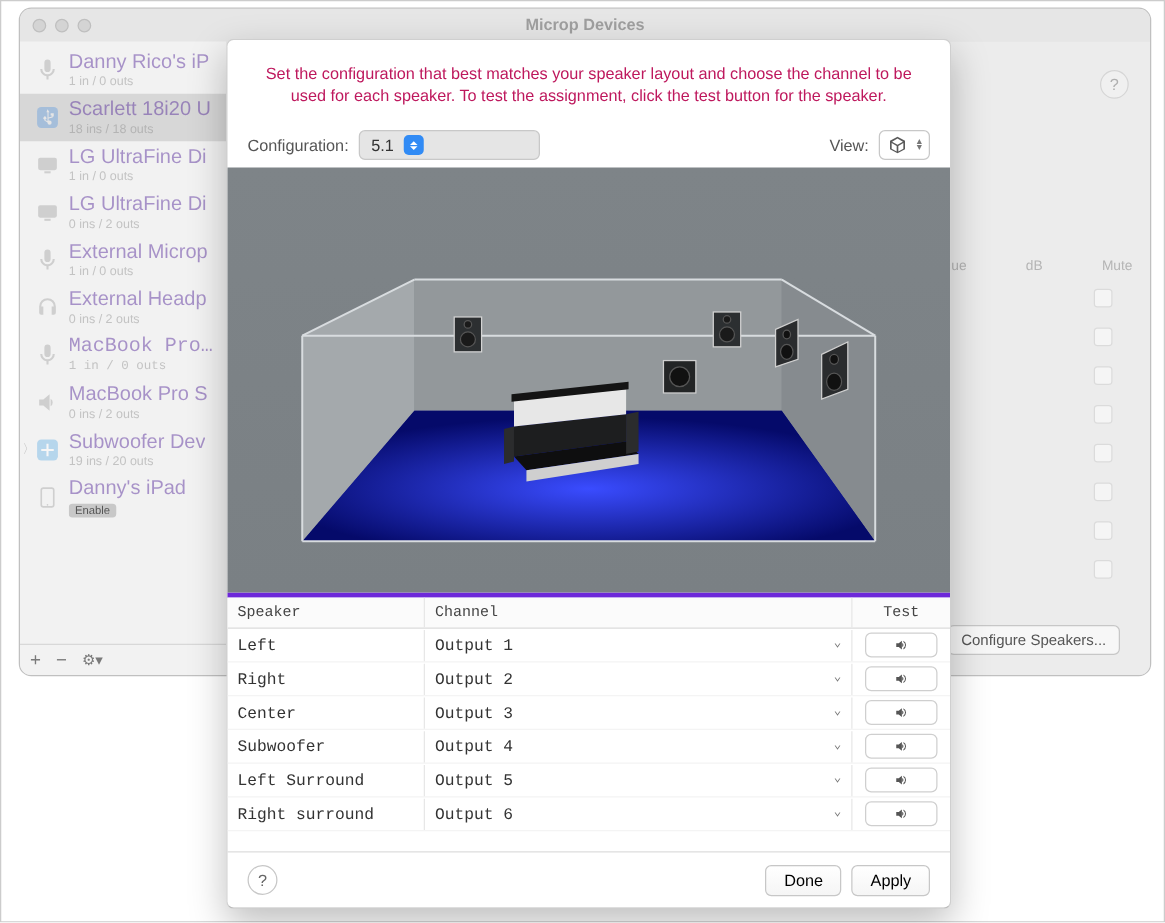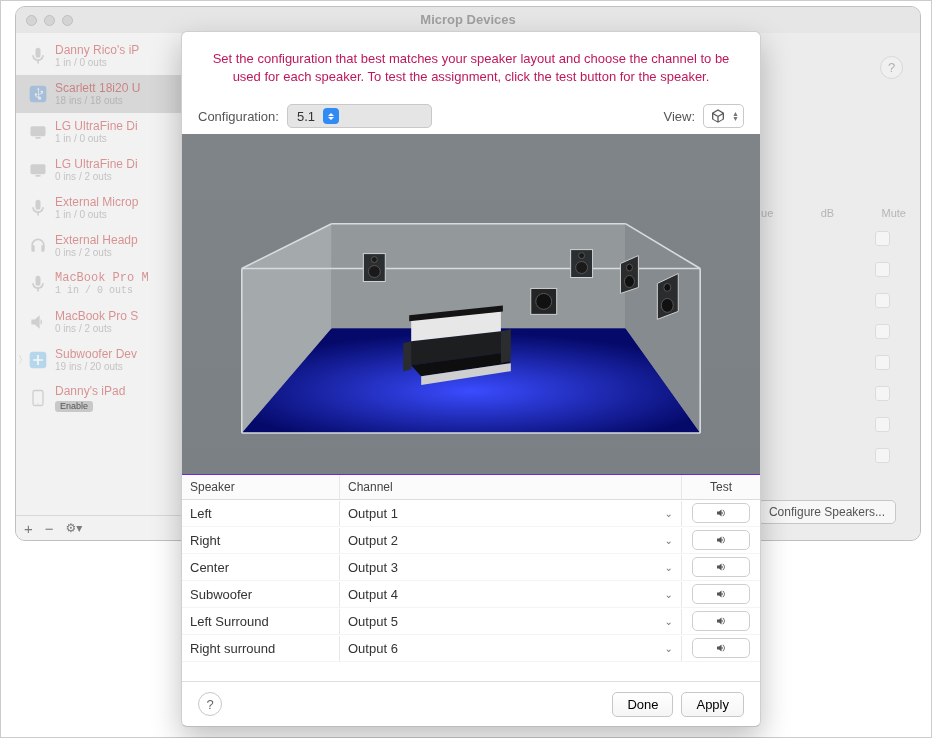--- a/index.html
+++ b/index.html
@@ -42,21 +42,21 @@
     position:absolute; left:0; top:26px; bottom:0; width:165px;
     background:#f2f2f2;
     border-right:1px solid #d8d8d8;
     font-size:12px;
     color:#555;
     padding-top:4px;
   }
   .sidebar-item { display:flex; align-items:center; gap:7px; padding:2px 8px 2px 12px; line-height:1.2; height:34px; }
   .sidebar-item.selected { background:#d7d7d7; }
   .sidebar-item .txt { overflow:hidden; }
-  .dev-name { font-size:12px; color:#b91c1c; white-space:nowrap; overflow:hidden; text-overflow:ellipsis; max-width:122px; opacity:0.45; }
+  .dev-name { font-size:16px; color:#4c1d95; white-space:nowrap; overflow:hidden; text-overflow:ellipsis; max-width:122px; opacity:0.45; }
   .dev-sub { font-size:10px; color:#8a8a8a; white-space:nowrap; opacity:0.45; }
   .dev-icon { width:20px; height:20px; opacity:0.35; flex:0 0 auto; }
   .sidebar-bottom { position:absolute; left:0; right:0; bottom:0; height:24px; border-top:1px solid #d8d8d8; display:flex; align-items:center; gap:12px; padding:0 8px; color:#7a7a7a; font-size:15px;}
   .sb-btn { cursor:pointer; }
 
   .content-blur {
     position:absolute; left:165px; right:0; top:26px; bottom:0;
     background:#ececec;
   }
   .bg-headers {
@@ -111,27 +111,27 @@
   
   .room {
     margin: 0 0 0 0;
     height:340px; position:relative;
     background:linear-gradient(#7e8488,#7a8084);
     overflow:hidden;
   }
   .room svg { position:absolute; inset:0; }
 
   
-  .tbl { flex:1 1 auto; overflow:hidden; border-top:1px solid #6d28d9; }
+  .tbl { flex:1 1 auto; overflow:hidden; border-top:4px solid #6d28d9;font-family:Liberation Mono, monospace; }
   .thead { display:flex; border-bottom:1px solid #dcdcdc; font-size:12px; color:#444; background:#fbfbfb; }
   .thead > div, .trow > div { padding:5px 8px; box-sizing:border-box; border-right:1px solid #e7e7e7; }
   .thead > div:last-child, .trow > div:last-child { border-right:none;}
   .c1{width:158px;} .c2{flex:1;} .c3{width:78px; text-align:center;}
   .trow { display:flex; align-items:center; border-bottom:1px solid #f4f4f4; font-size:13px; height:26px;}
-  .ch-select { display:flex; align-items:center; justify-content:space-between; width:100%; height:100%;}
+  .ch-select { display:flex; justify-content:space-between; width:100%; height:100%;}
   .ch-select .dd { font-size:10px; color:#777; }
   .test-btn {
     display:inline-flex; align-items:center; justify-content:center;
     width:56px; height:18px; border:1px solid #cfcfcf; border-radius:5px; background:#fff;
     cursor:pointer;
   }
   .snd-icon{width:16px;height:12px;}
 
   
   .sheet-footer {

